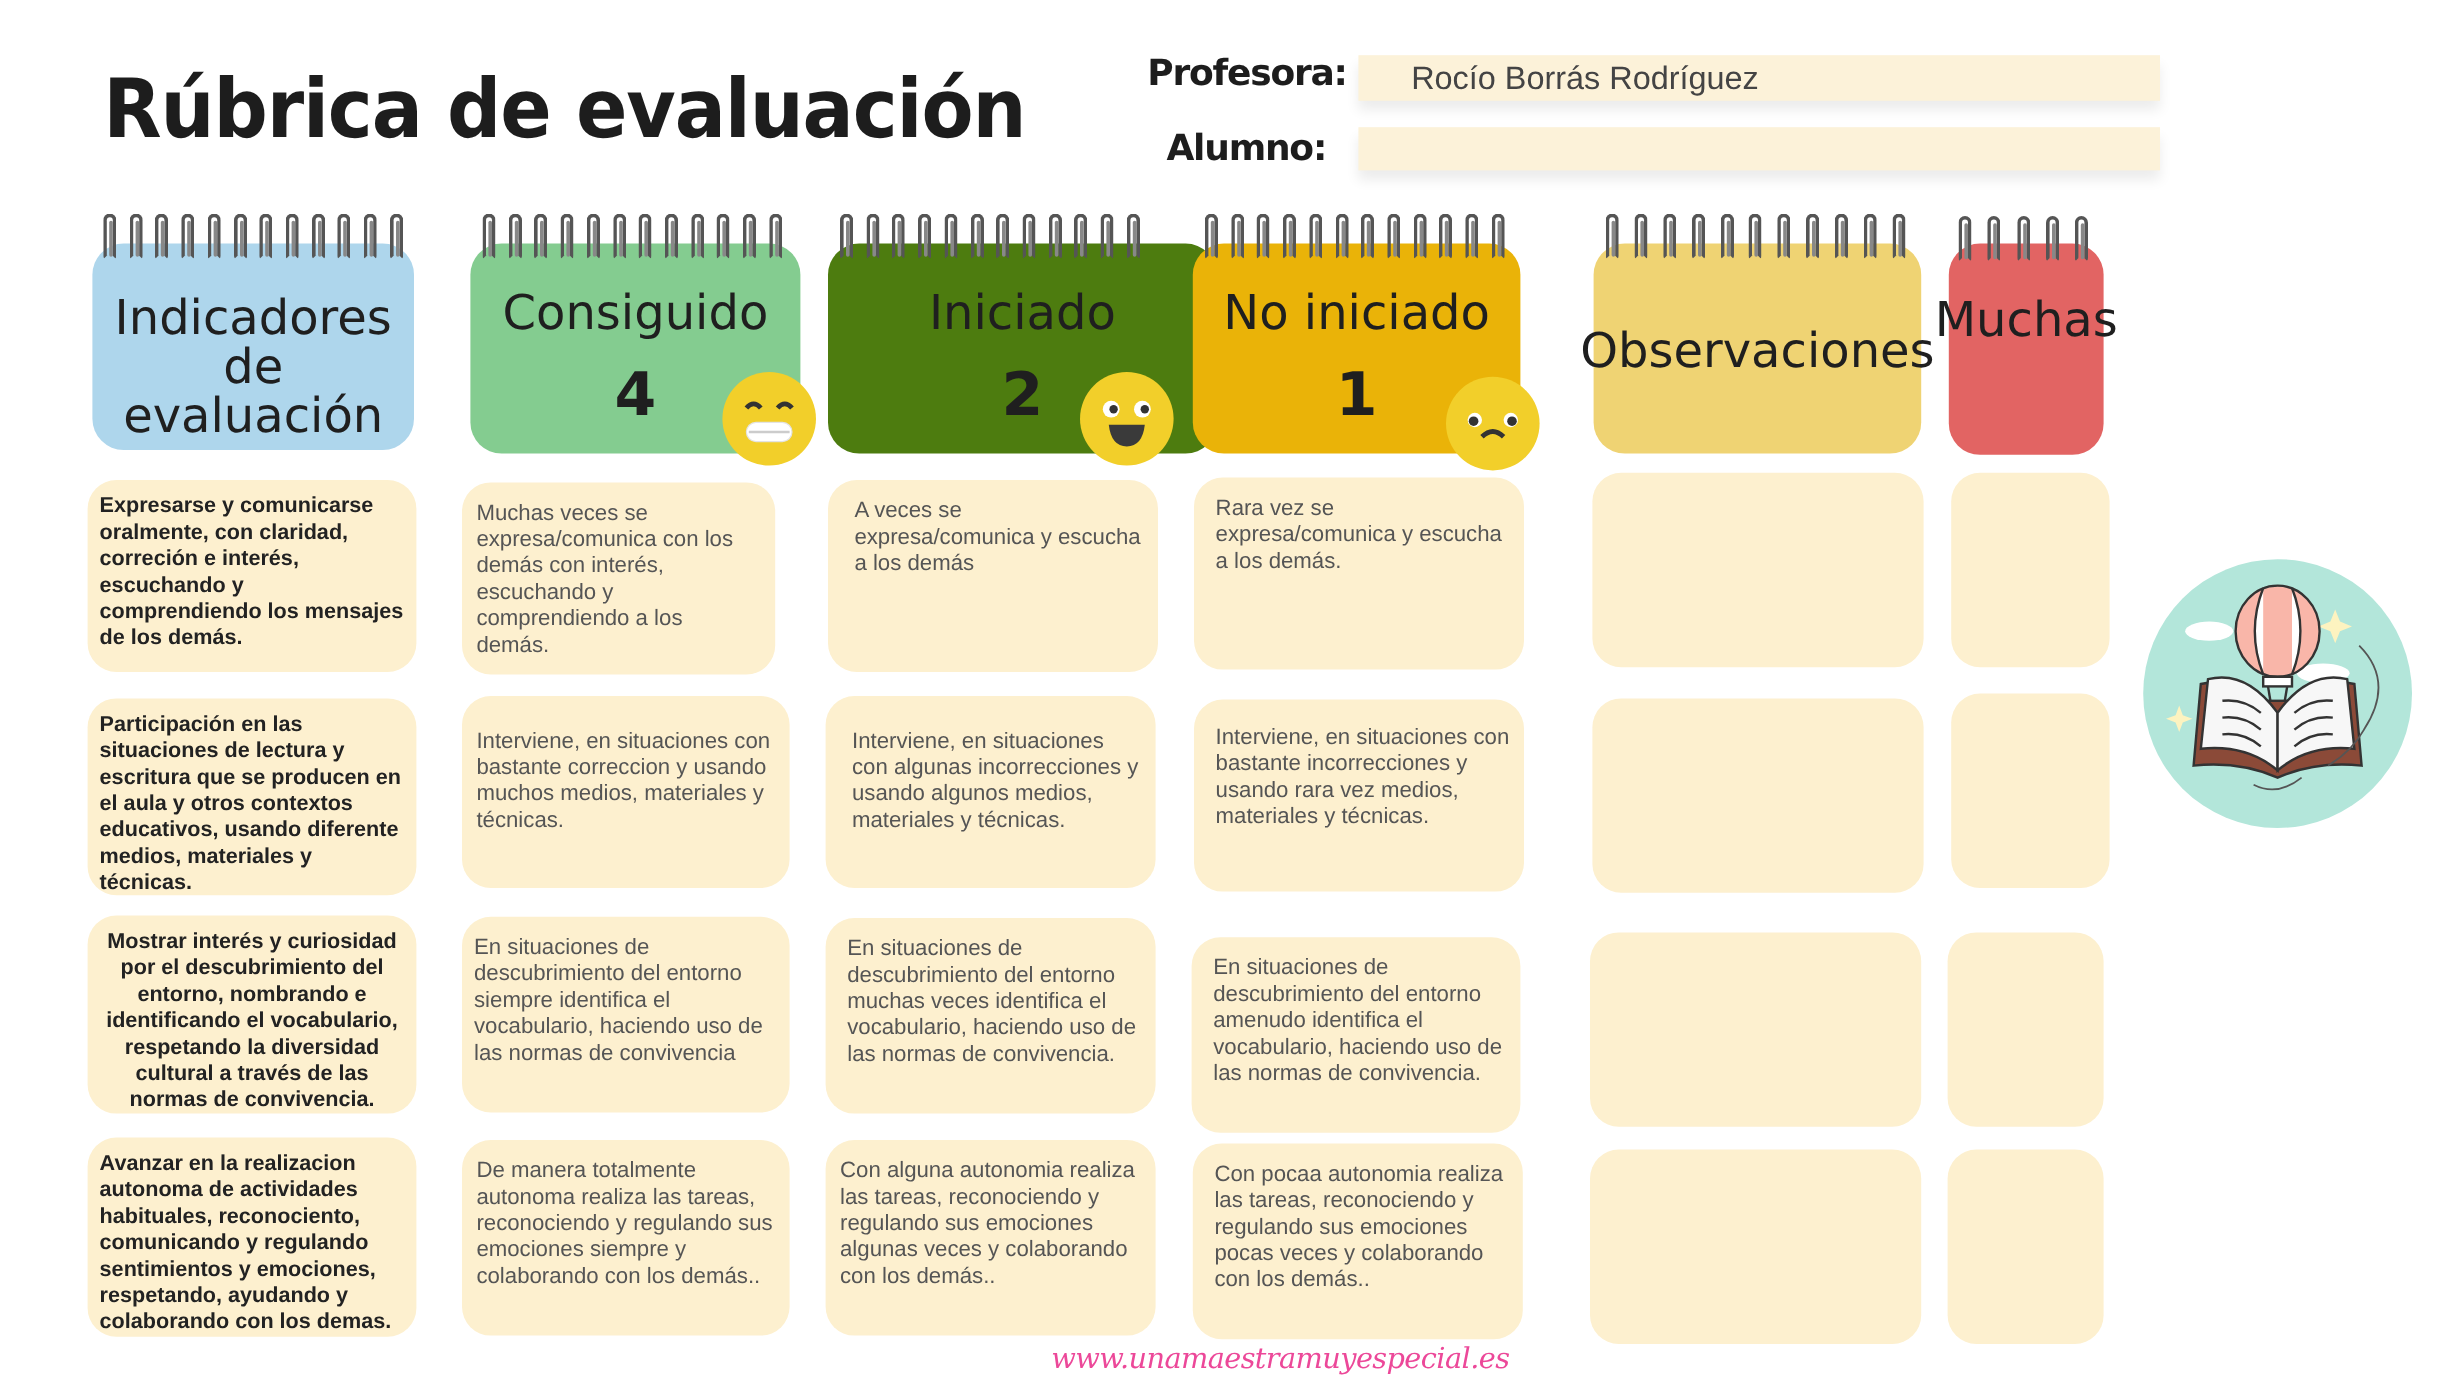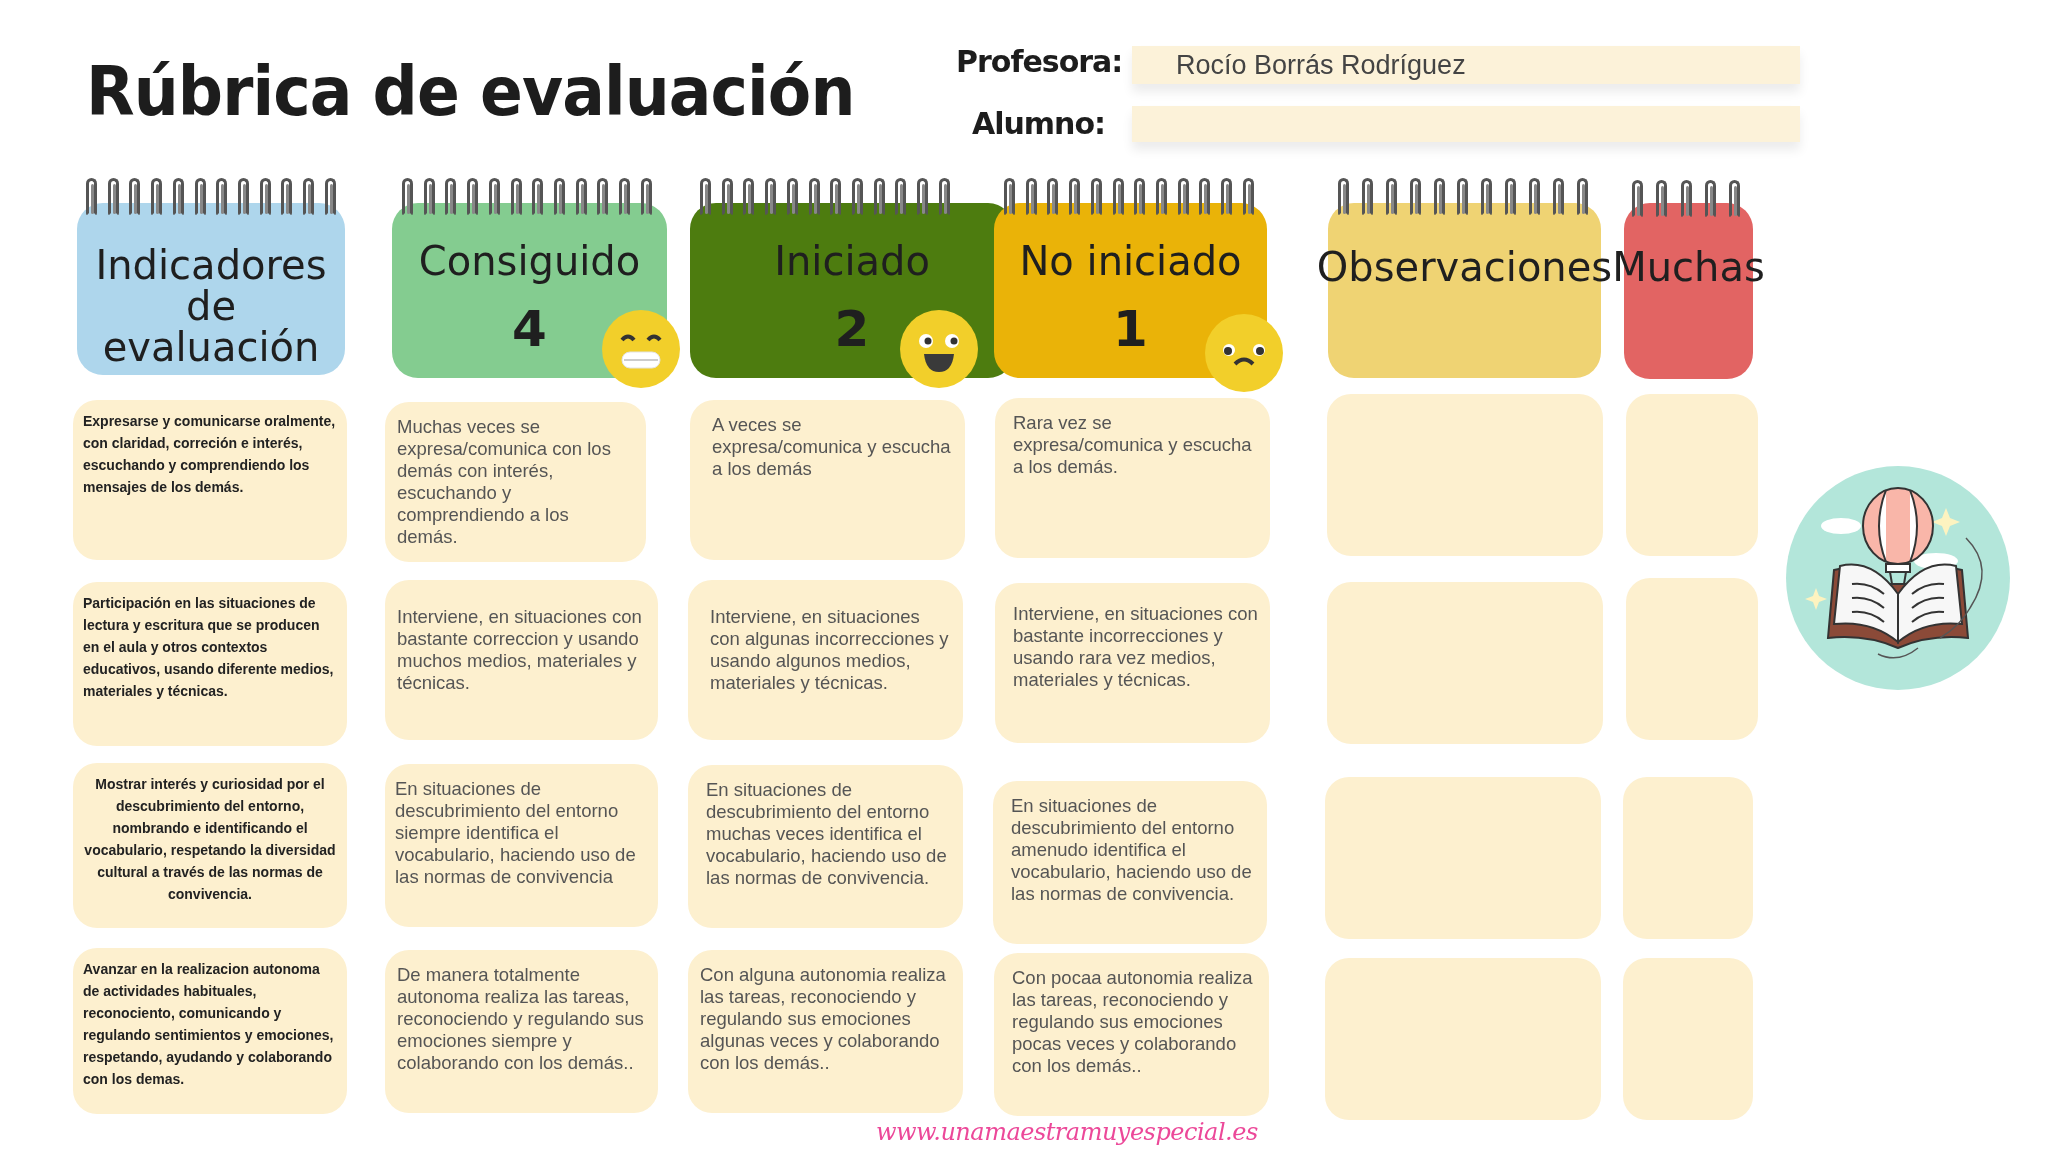--- a/index.html
+++ b/index.html
@@ -38,21 +38,21 @@
     border-bottom-color:transparent; box-sizing:border-box; background:transparent;
     position:relative;
   }
   .ring::after {
     content:""; position:absolute; left:2px; top:3px; width:3px; height:30px; background:#888; border-radius:2px;
   }
   .cell {
     background:#fdf0cf; border-radius:24px; box-sizing:border-box;
     font-size:18.5px; line-height:22px; color:#555; padding:14px 12px;
   }
-  .cell.indicator { color:#222; font-weight:bold; font-size:14px; padding:10px 10px; }
+  .cell.indicator { color:#222; font-weight:bold; font-size:18px; padding:10px 10px; }
   .emoji {
     position:absolute; width:78px; height:78px; border-radius:50%; background:#f2cf2a;
   }
   .logo-circle { left:1786px; top:466px; width:224px; height:224px; border-radius:50%; background:#b3e6da; }
   .footer {
     left:876px; top:1118px; font-size:24px; font-style:italic; color:#ec4899;
     font-family:"DejaVu Serif", serif; letter-spacing:-0.5px;
   }
 </style>
 </head>
@@ -187,21 +187,21 @@
       <div class="ring"></div>
       <div class="ring"></div>
       <div class="ring"></div>
       <div class="ring"></div>
       <div class="ring"></div>
       <div class="ring"></div>
       <div class="ring"></div>
     </div>
 </div>
 <div class="abs header-card" style="left:1328px; top:203px; width:273px; height:175px; background:#efd373; z-index:-1;">
-  <div class="label" style="margin-top:44px;">Observaciones</div>
+  <div class="label" style="margin-top:70px;">Observaciones</div>
 </div>
 
 <div class="abs" style="left:1632px; top:180px; width:108px;">
   <div class="rings">
       <div class="ring"></div>
       <div class="ring"></div>
       <div class="ring"></div>
       <div class="ring"></div>
       <div class="ring"></div>
     </div>

